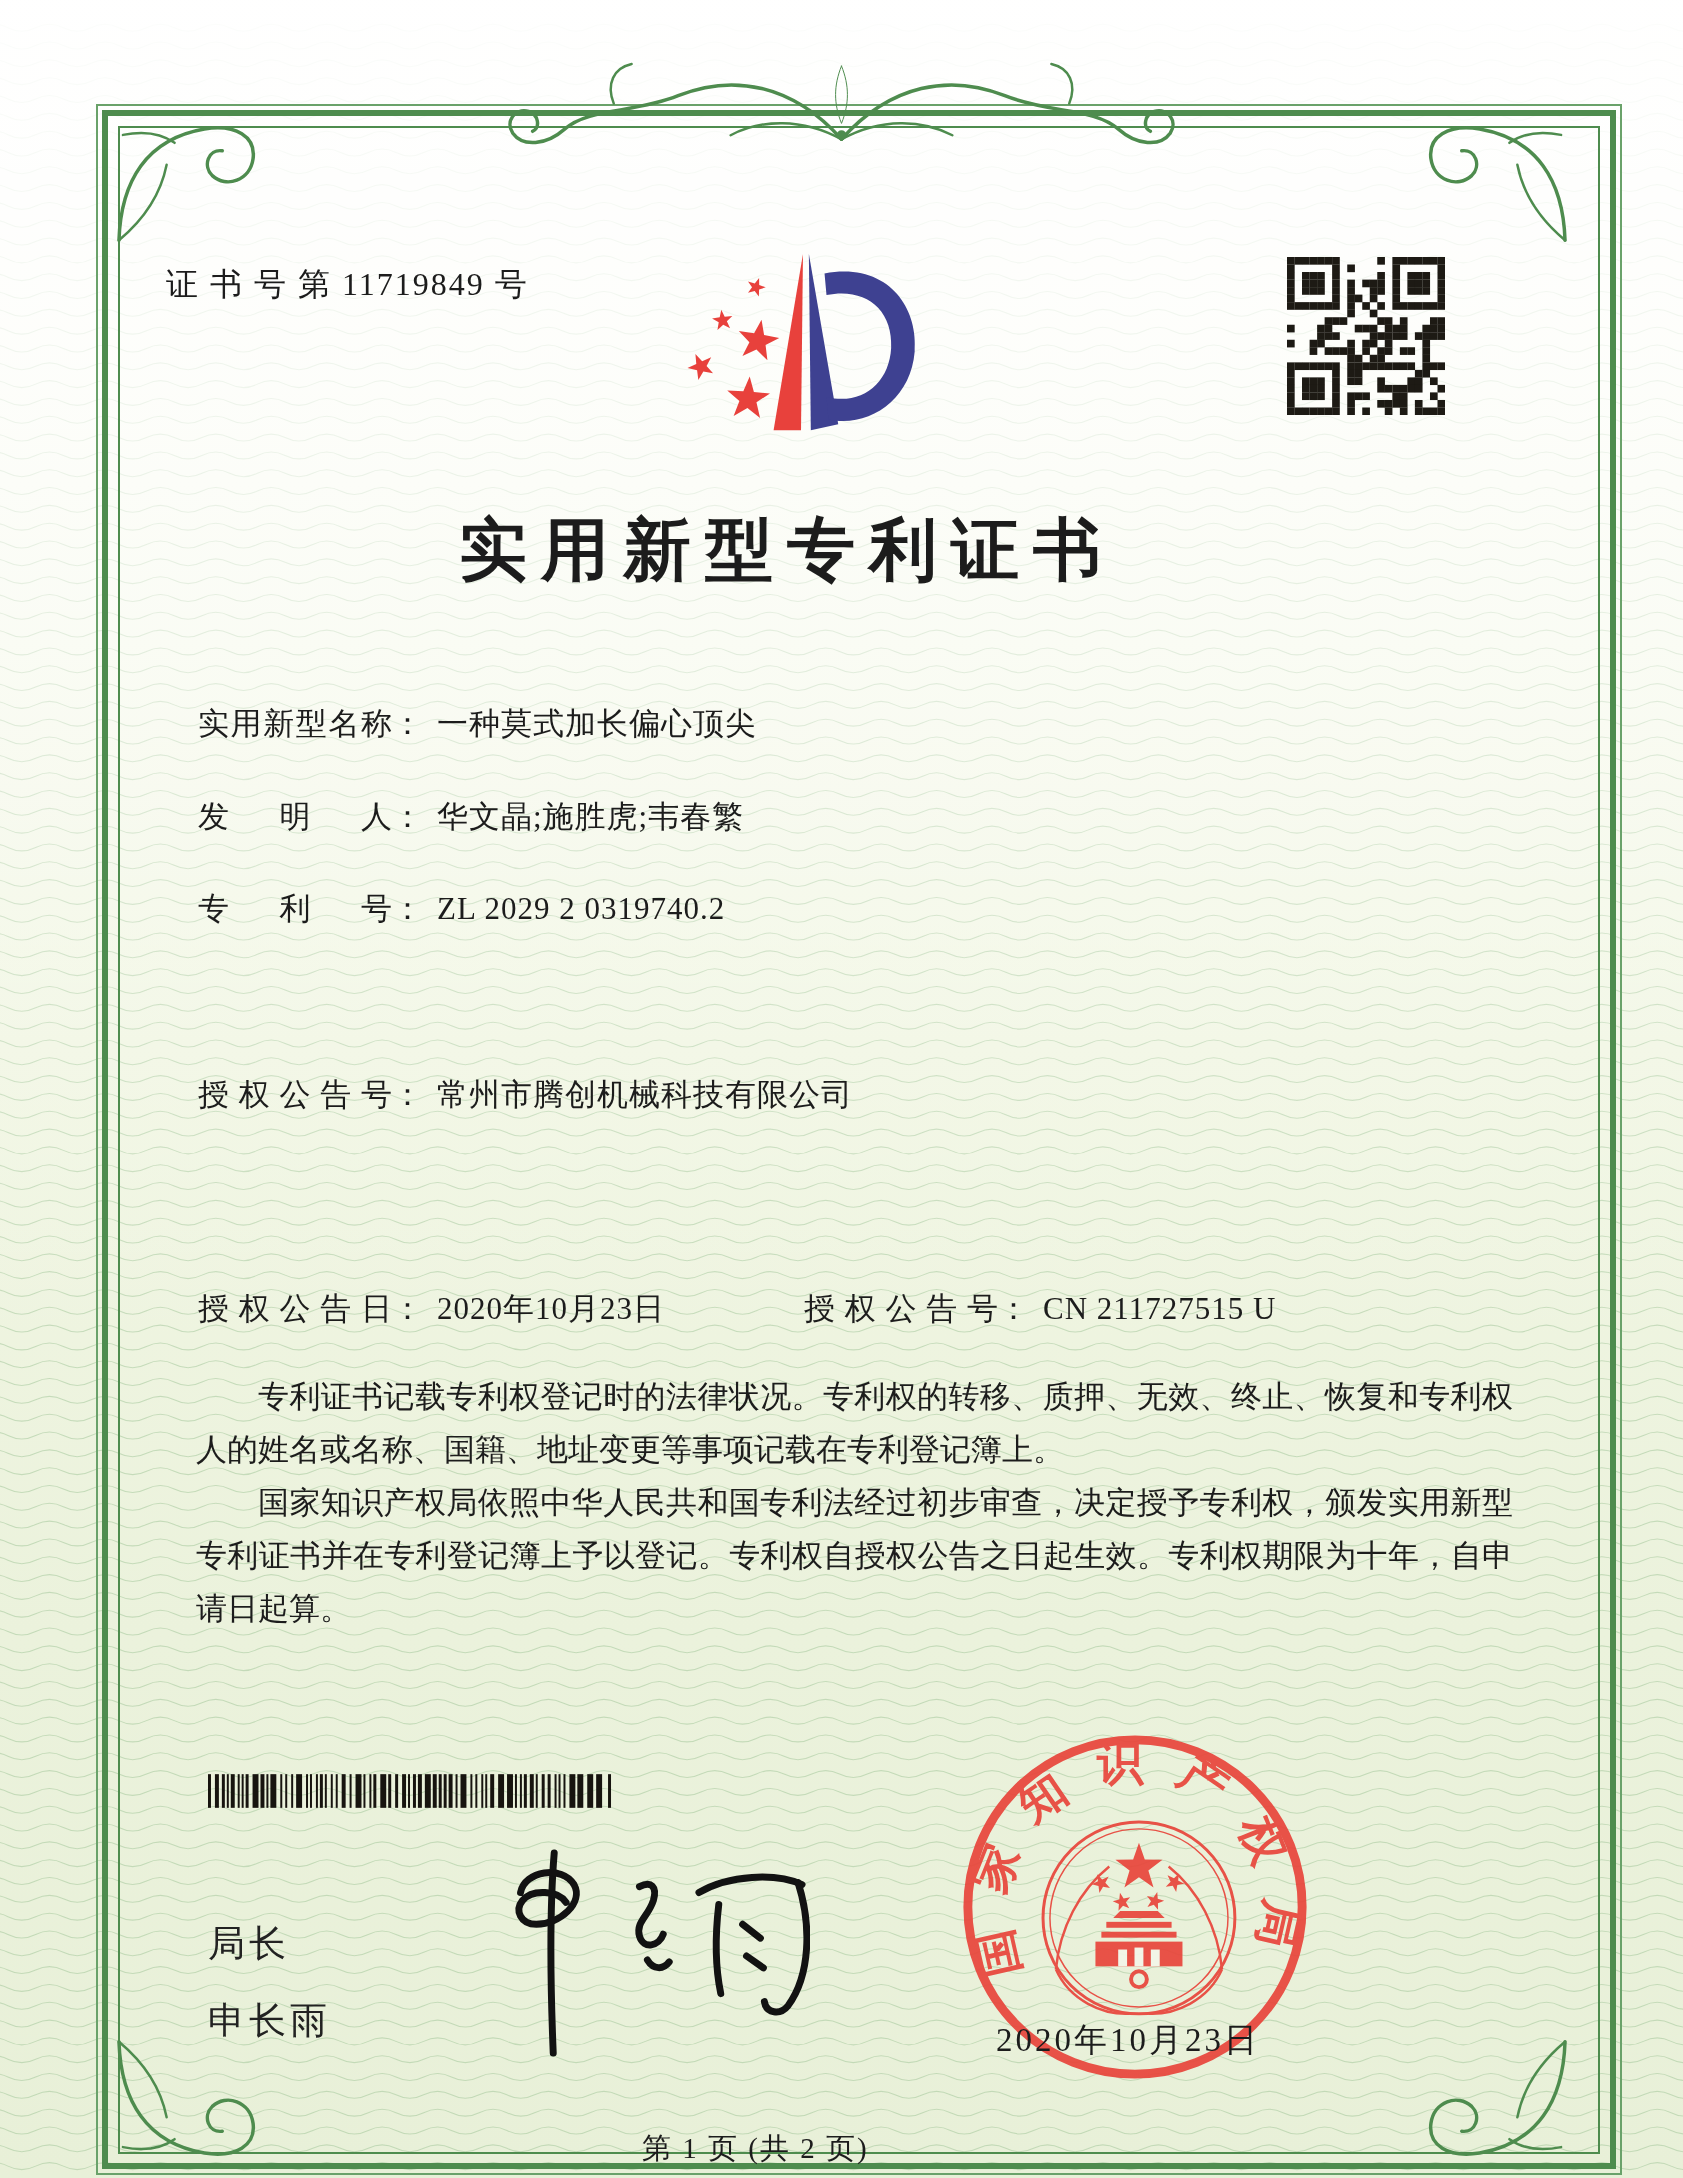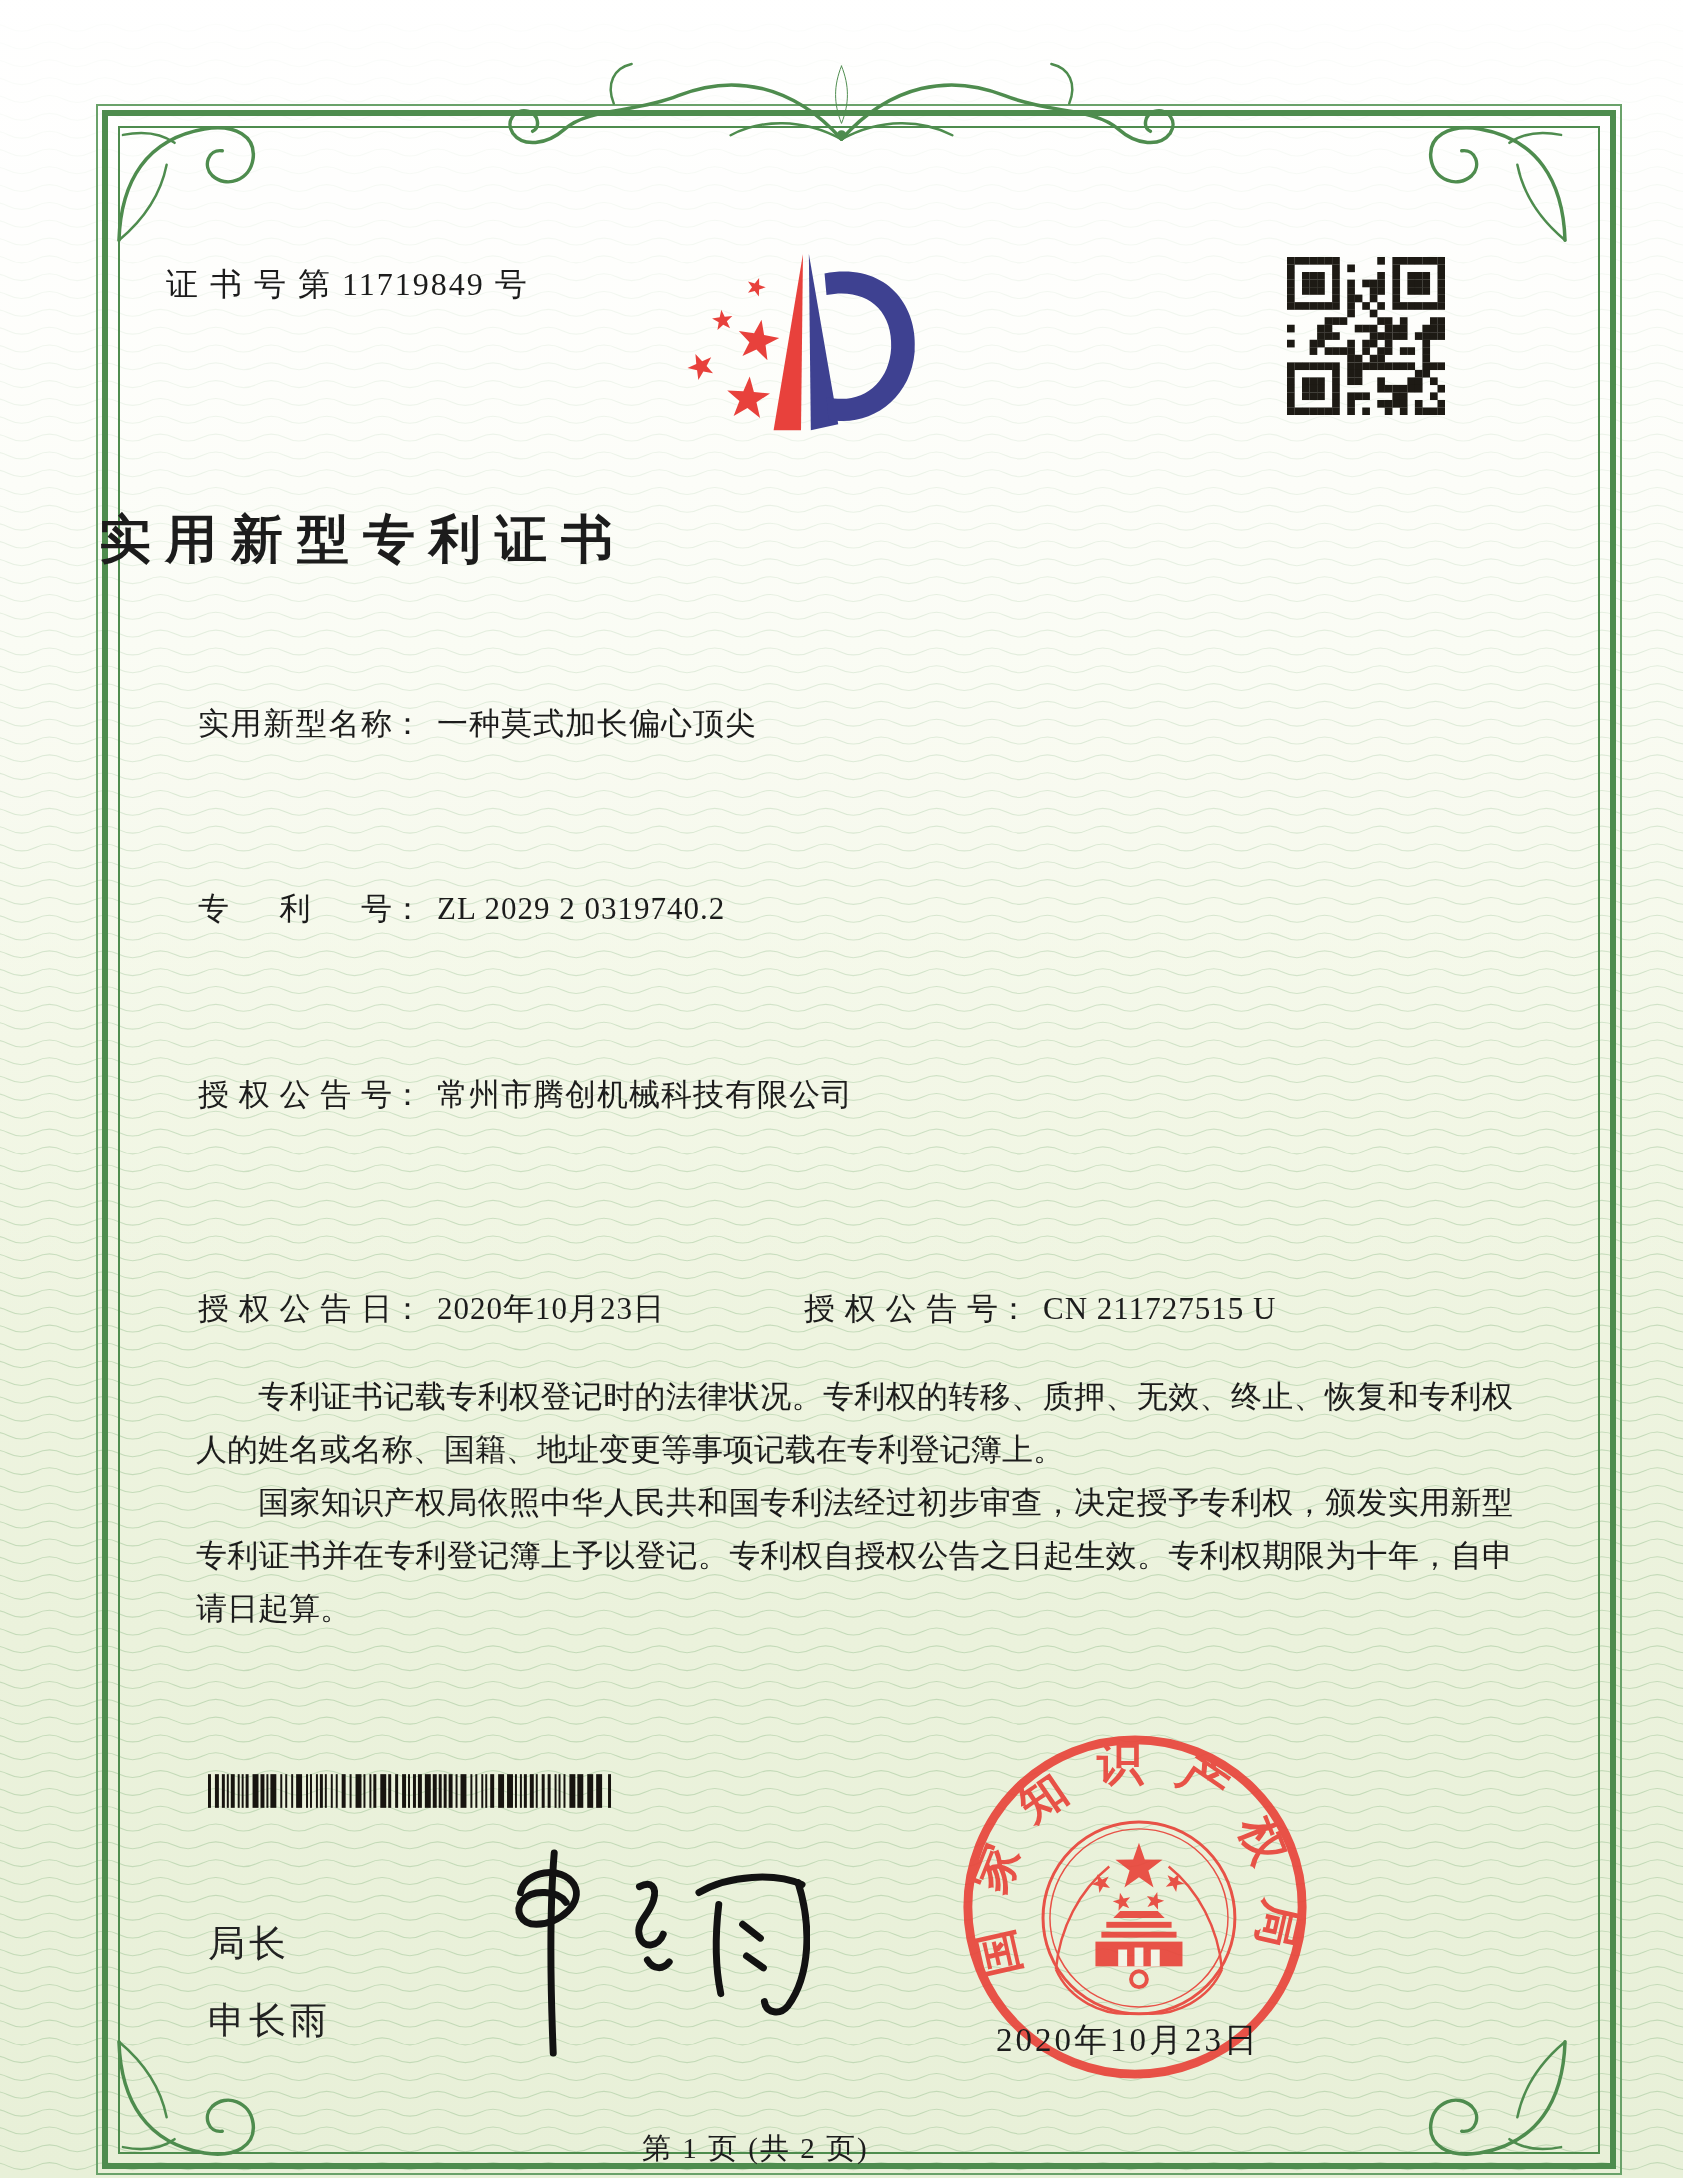--- a/index.html
+++ b/index.html
@@ -21,22 +21,22 @@
   #crest{left:495px;top:44px}
   .corner{width:149px;height:149px}
   #corn-tl{left:113px;top:121px}
   #corn-tr{left:1422px;top:121px;transform:scaleX(-1)}
   #corn-bl{left:113px;top:2012px;transform:scaleY(-1)}
   #corn-br{left:1422px;top:2012px;transform:scale(-1,-1)}
   
   .cert-no{position:absolute;left:166px;top:263px;font-size:32px;letter-spacing:2px;z-index:2}
   #logo{position:absolute;left:679px;top:248px;z-index:2}
   #qr{position:absolute;left:1287px;top:257px;z-index:2}
-  .title{position:absolute;left:99px;top:505px;width:1376px;text-align:left;
-    font-size:52px;font-weight:bold;letter-spacing:14px;z-index:2}
+  .title{position:absolute;left:99px;top:505px;width:1376px;text-align:center;
+    font-size:68px;font-weight:bold;letter-spacing:14px;z-index:2}
   
   .frow{position:absolute;left:198px;width:1327px;font-size:31px;z-index:2;white-space:nowrap}
   .flabel{display:inline-block;width:194px;text-align:justify;text-align-last:justify;text-justify:inter-character}
   .fcolon{display:inline-block}
   .fvalue{margin-left:14px;letter-spacing:1px}
   .grant2{position:absolute;left:606px;top:0}
   
   .body-text{position:absolute;left:196px;top:1370px;width:1317px;font-size:31px;line-height:53px;
     text-align:justify;z-index:2}
   .body-text p{text-indent:2em}
@@ -457,20 +457,23 @@
       <rect x="137.1" y="152.4" width="7.77" height="7.77" fill="#1d1a14"></rect>
       <rect x="144.8" y="152.4" width="7.77" height="7.77" fill="#1d1a14"></rect>
       <rect x="152.4" y="152.4" width="7.77" height="7.77" fill="#1d1a14"></rect>
     </svg>
 
   <div class="title">实用新型专利证书</div>
 
   <div class="frow" style="top:703px">
     <span class="flabel">实用新型名称</span><span class="fcolon">：</span><span class="fvalue">一种莫式加长偏心顶尖</span>
   </div>
+  <div class="frow" style="top:796px">
+    <span class="flabel">发明人</span><span class="fcolon">：</span><span class="fvalue">华文晶;施胜虎;韦春繁</span>
+  </div>
   <div class="frow" style="top:888px">
     <span class="flabel">专利号</span><span class="fcolon">：</span><span class="fvalue">ZL 2029 2 0319740.2</span>
   </div>
   <div class="frow" style="top:1074px">
     <span class="flabel">授权公告号</span><span class="fcolon">：</span><span class="fvalue">常州市腾创机械科技有限公司</span>
   </div>
   <div class="frow" style="top:1288px">
     <span class="flabel">授权公告日</span><span class="fcolon">：</span><span class="fvalue">2020年10月23日</span>
     <span class="grant2">
       <span class="flabel">授权公告号</span><span class="fcolon">：</span><span class="fvalue">CN 211727515 U</span>

